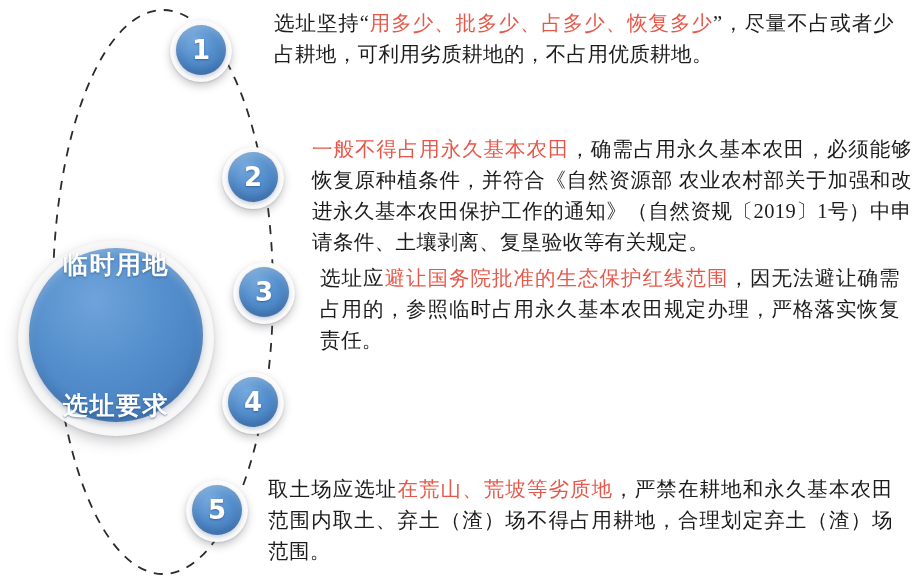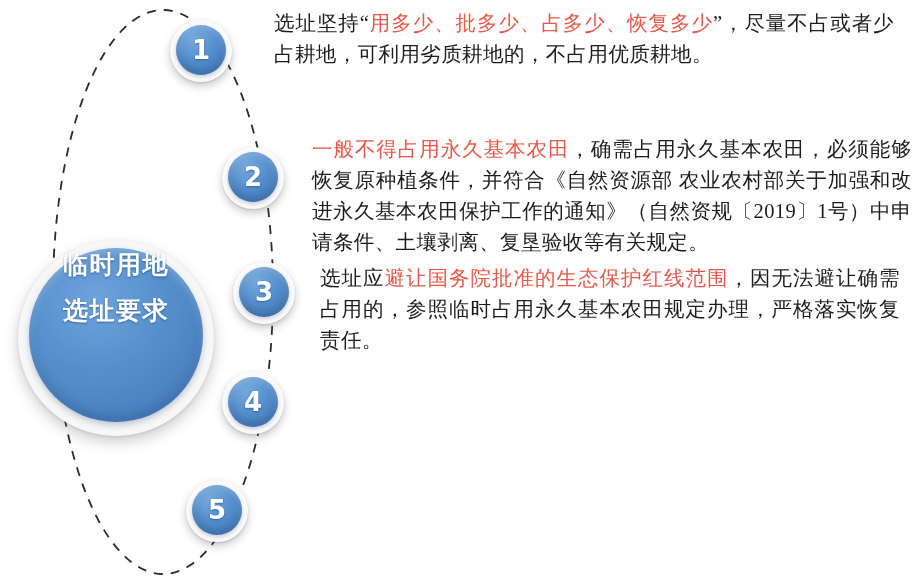--- a/index.html
+++ b/index.html
@@ -43,21 +43,21 @@
     width: 174px;
     height: 174px;
     border-radius: 50%;
     background: radial-gradient(circle at 38% 30%, #6fa3da 0%, #5590cd 42%, #4a82c2 72%, #4076b5 100%);
     box-shadow: inset 0 -5px 10px rgba(30,70,120,0.32),
                 inset 0 4px 9px rgba(255,255,255,0.28),
                 0 3px 6px rgba(40,70,110,0.28);
     display: flex;
     flex-direction: column;
     align-items: center;
-    justify-content: flex-start;
+    justify-content: space-between;
     gap: 13px;
   }
   .hub-line {
     color: #ffffff;
     font-family: "DejaVu Sans", "Liberation Sans", sans-serif;
     font-weight: bold;
     font-size: 25px;
     letter-spacing: 1.5px;
     text-shadow: 0 1px 2px rgba(25,60,105,0.55);
     white-space: nowrap;
@@ -157,14 +157,15 @@
 
   <div class="step-node" style="left:186px; top:480px;">
     <div class="disc">
       <span class="num">5</span>
     </div>
   </div>
 
   <div class="para" id="para-1"><span>选址坚持“</span><span class="hl">用多少、批多少、占多少、恢复多少</span><span>”，尽量不占或者少占耕地，可利用劣质耕地的，不占用优质耕地。</span></div>
   <div class="para" id="para-2"><span class="hl">一般不得占用永久基本农田</span><span>，确需占用永久基本农田，必须能够恢复原种植条件，并符合《自然资源部 农业农村部关于加强和改进永久基本农田保护工作的通知》（自然资规〔2019〕1号）中申请条件、土壤剥离、复垦验收等有关规定。</span></div>
   <div class="para" id="para-3"><span>选址应</span><span class="hl">避让国务院批准的生态保护红线范围</span><span>，因无法避让确需占用的，参照临时占用永久基本农田规定办理，严格落实恢复责任。</span></div>
+  <div class="para" id="para-5"><span>取土场应选址</span><span class="hl">在荒山、荒坡等劣质地</span><span>，严禁在耕地和永久基本农田范围内取土、弃土（渣）场不得占用耕地，合理划定弃土（渣）场范围。</span></div>
 
 </div>
 
 </body></html>

